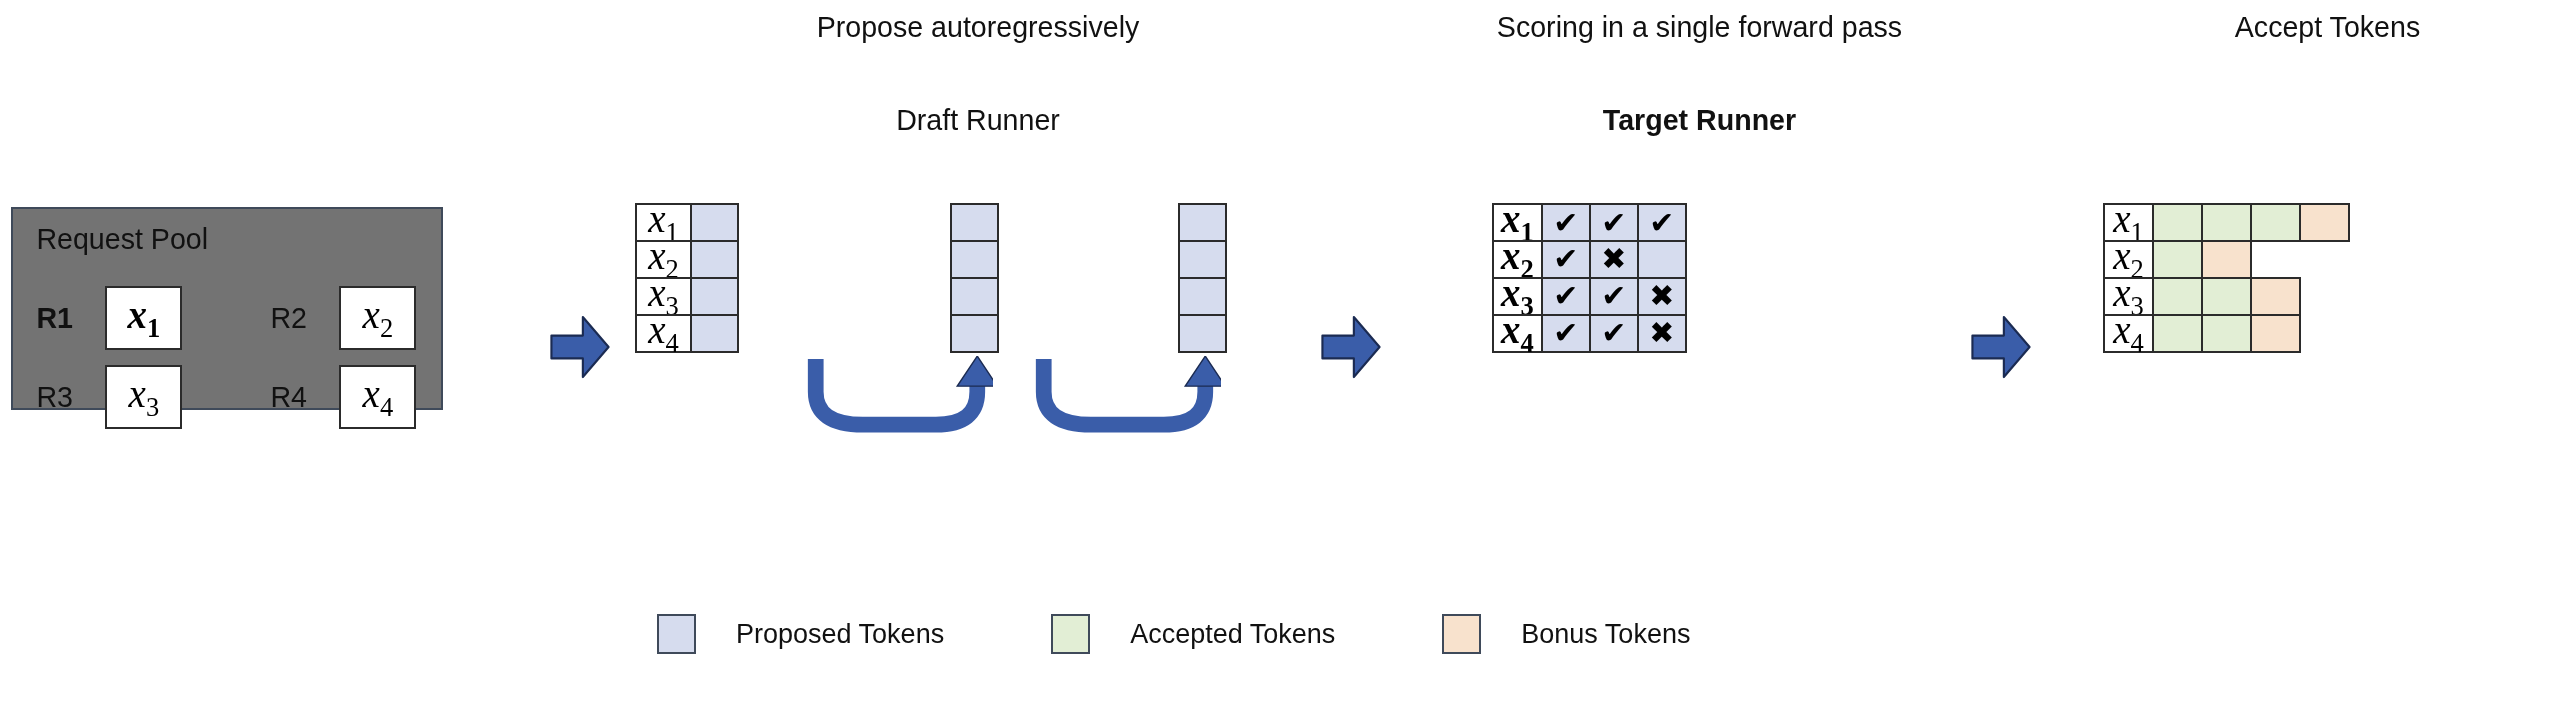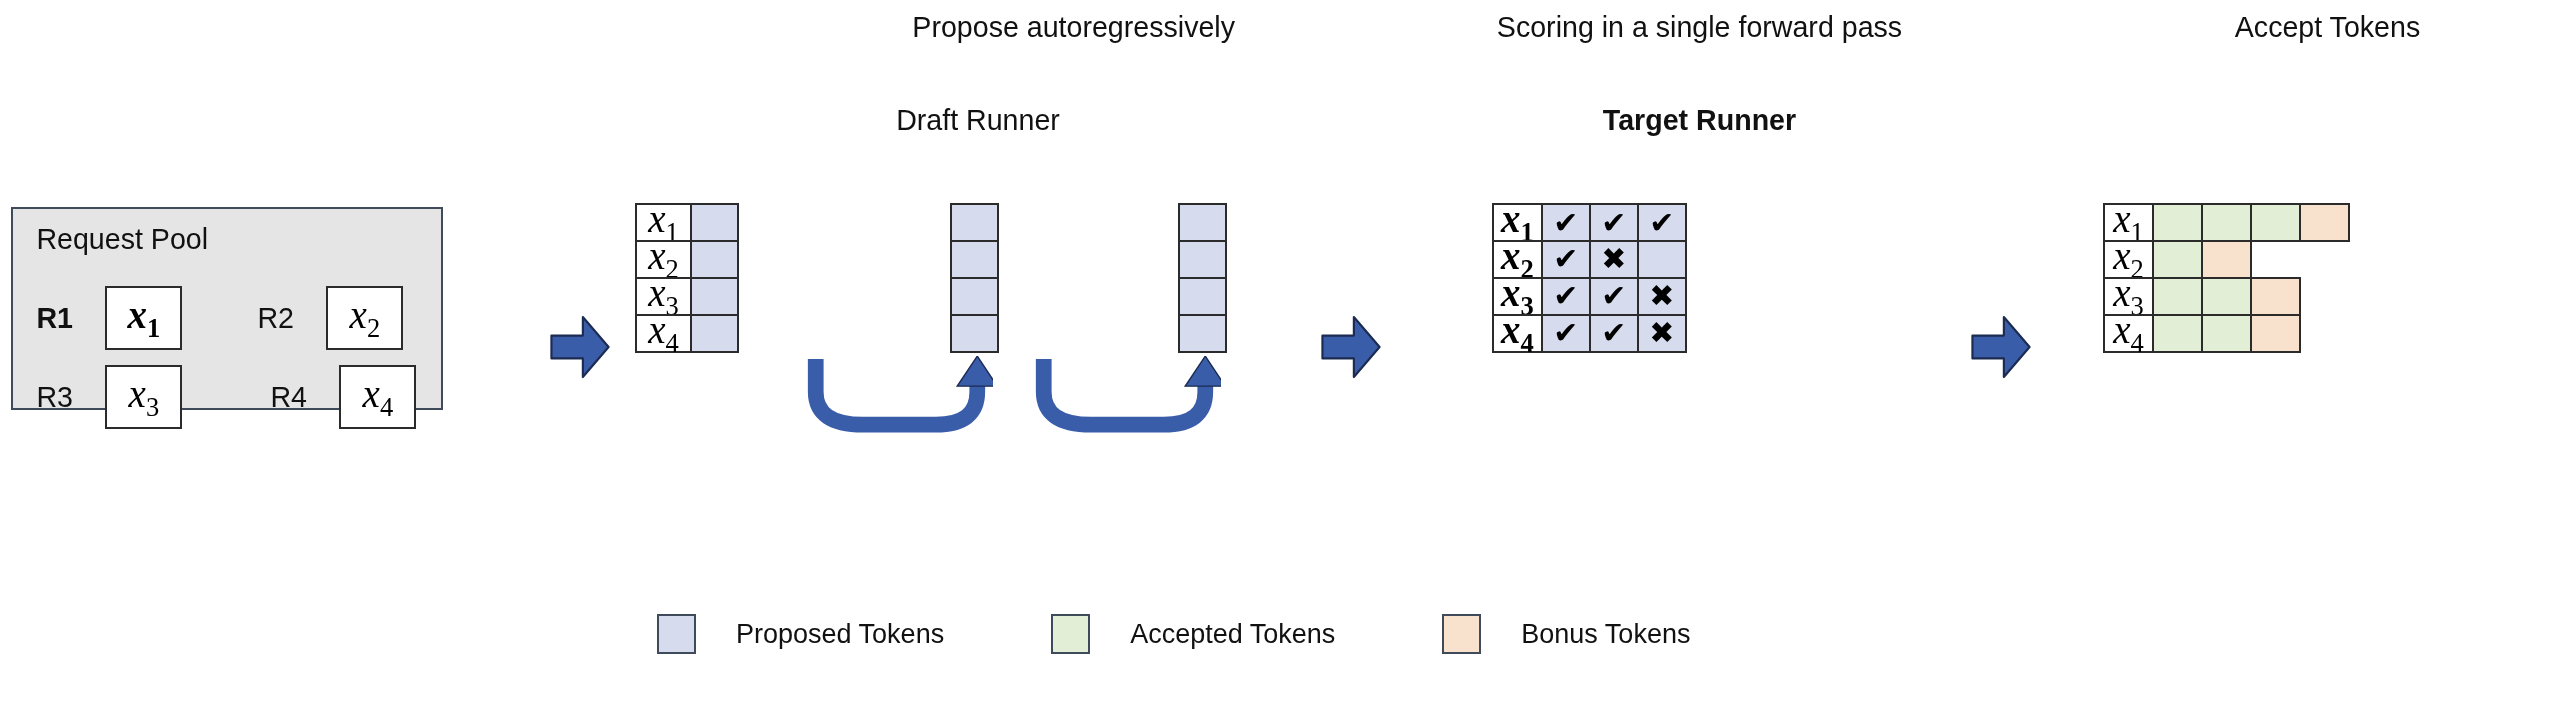--- a/index.html
+++ b/index.html
@@ -12,21 +12,21 @@
 
   
   .heading{
     font-size:28.6px;font-weight:400;color:#111;white-space:nowrap;
     text-align:center;line-height:1;
   }
 
   
   #request-pool{
     left:11.4px;top:207px;width:432px;height:203px;
-    border:2.1px solid #3f4a5a;background:#e5e5e5;box-sizing:border-box;
+    border:2.1px solid #3f4a5a;background:#737373;box-sizing:border-box;
   }
   #request-pool-title{
     position:absolute;left:23px;top:14.3px;font-size:28.6px;color:#111;white-space:nowrap;
   }
   .req-row{position:absolute;display:flex;align-items:center;}
   .req-label{font-size:28.6px;color:#111;width:69px;}
   .req-box{
     width:77px;height:64px;border:2.1px solid #2b2b2b;background:#fff;box-sizing:border-box;
     display:flex;align-items:center;justify-content:center;
   }
@@ -73,39 +73,39 @@
 
   
   #legend{position:absolute;left:657px;top:614px;display:flex;align-items:flex-end;}
   .legend-item{display:flex;align-items:center;margin-right:107px;}
   .legend-swatch{width:39px;height:40px;border:2.1px solid #3f4a5a;box-sizing:border-box;margin-right:40px;}
   .legend-label{font-size:27px;color:#111;white-space:nowrap;}
 </style>
 </head>
 <body>
 
-<div class="abs heading" style="left:721px;top:13px;width:514px;text-align:right;">Propose autoregressively</div>
+<div class="abs heading" style="left:721px;top:13px;width:514px;">Propose autoregressively</div>
 <div class="abs heading" style="left:721px;top:106px;width:514px;">Draft Runner</div>
 
 <div class="abs heading" style="left:1378px;top:13px;width:643px;">Scoring in a single forward pass</div>
 <div class="abs heading" style="left:1378px;top:106px;width:643px;font-weight:bold;">Target Runner</div>
 
 <div class="abs heading" style="left:2106px;top:13px;width:443px;">Accept Tokens</div>
 
 <div class="abs" id="request-pool">
   <div id="request-pool-title">Request Pool</div>
 
   <div class="req-row" style="left:23px;top:77px;font-weight:bold;">
     <span class="req-label">R1</span>
     <span class="req-box">
       <span class="xvar"><i>x</i><sub>1</sub></span>
     </span>
   </div>
 
-  <div class="req-row" style="left:244px;top:77px;">
+  <div class="req-row" style="left:257px;top:77px;">
     <span class="req-label">R2</span>
     <span class="req-box">
       <span class="xvar"><i>x</i><sub>2</sub></span>
     </span>
   </div>
 
   <div class="req-row" style="left:23px;top:156px;">
     <span class="req-label">R3</span>
     <span class="req-box">
       <span class="xvar"><i>x</i><sub>3</sub></span>

